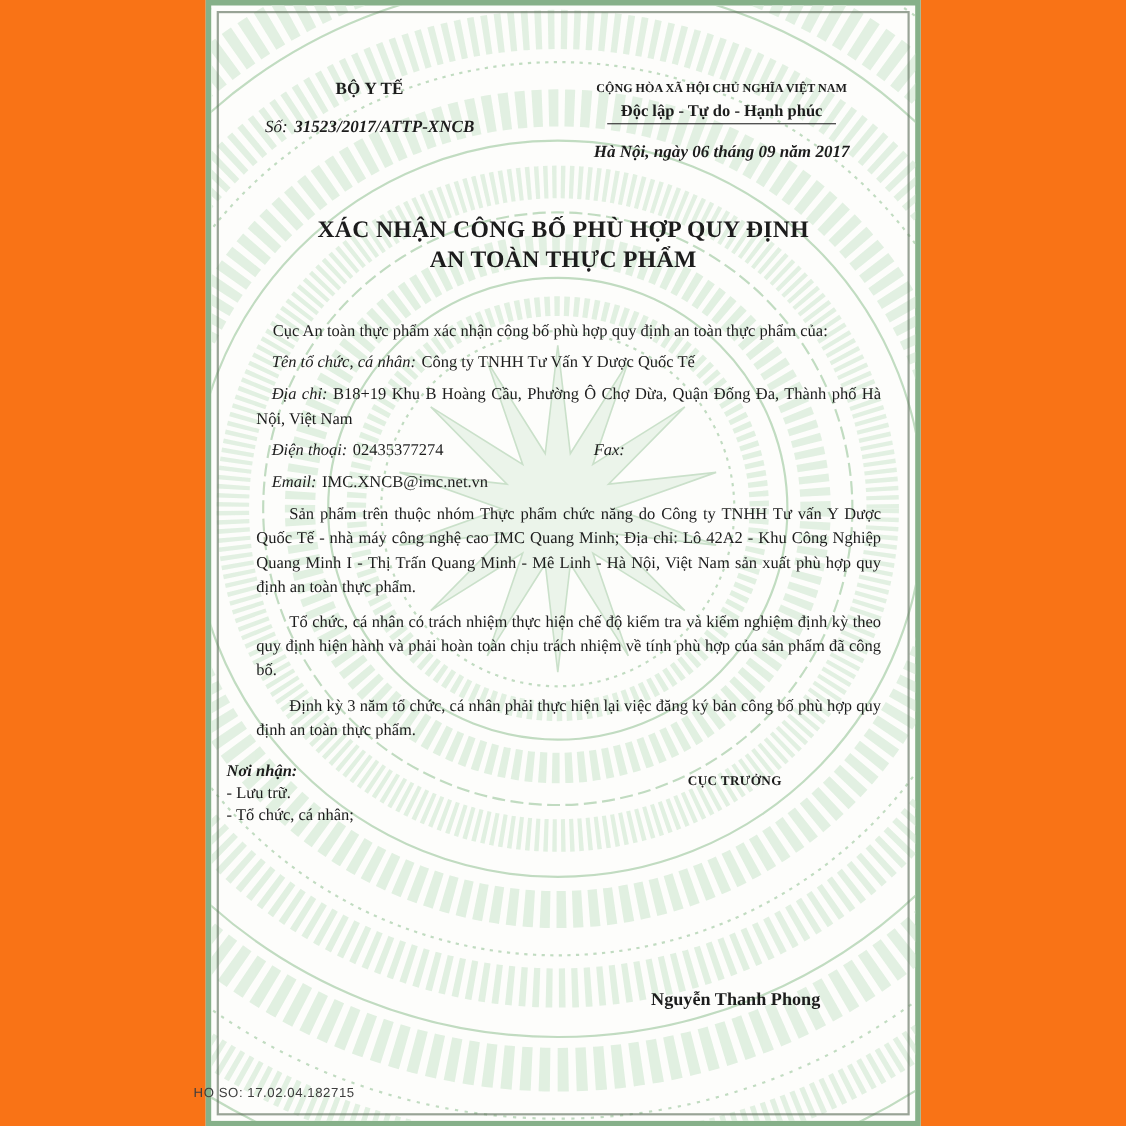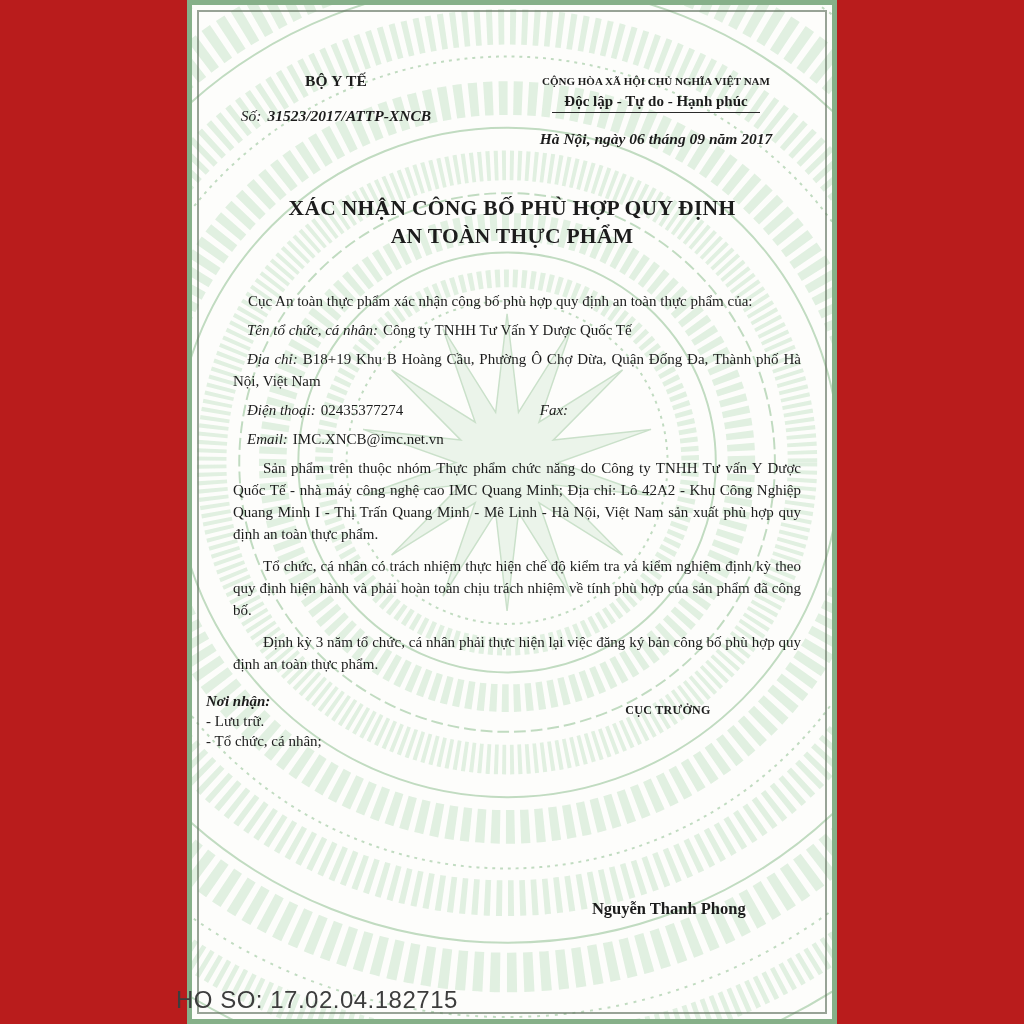--- a/index.html
+++ b/index.html
@@ -1,17 +1,17 @@
 <!DOCTYPE html>
 <html style="--border-green: #86b089; --border-line: #63735f; --text: #1c1c1c; --pattern-thin: #b7d6b7; --pattern-band: #ddeedd; --logo-green: #2f8f44; --logo-yellow: #f1cd2f;"><head>
 <meta charset="utf-8">
 <style>
   html,body { margin:0; padding:0; background:#ffffff; }
   .canvas {
-    position:relative; width:1024px; height:1024px; background:#b91c1c;
+    position:relative; width:1024px; height:1024px; background:#f97316;
     font-family:"Liberation Serif","DejaVu Serif",serif; color:var(--text,#1c1c1c);
     overflow:hidden;
   }
   .page {
     position:absolute; left:187px; top:0; width:650px; height:1024px;
     box-sizing:border-box; background:#fdfdfb;
     border:5px solid var(--border-green,#86b089);
   }
   .inner-line {
     position:absolute; inset:5px; border:2px solid var(--border-line,#63735f);
@@ -50,21 +50,21 @@
   .footer-row { display:flex; margin-top:16px; padding:0 10px 0 14px; font-size:15px; }
   .recipients { width:50%; line-height:20px; }
   .recipients-heading { font-weight:bold; font-style:italic; }
   .signer { width:50%; text-align:center; }
   .signer-title { font-weight:bold; font-size:12px; letter-spacing:.3px; margin-top:12px; }
   .signer-name { position:absolute; left:50%; width:49%; top:828px; text-align:center; font-weight:bold; font-size:16.5px; }
 
   .hoso {
     position:absolute; left:-16px; top:981px; z-index:3;
     font-family:"Liberation Sans","DejaVu Sans",sans-serif;
-    font-size:24px; color:#3d3d3d; letter-spacing:.5px;
+    font-size:12px; color:#3d3d3d; letter-spacing:.5px;
   }
 </style>
 </head>
 <body>
 
 <div class="canvas">
   <div class="page">
 
     <svg class="pattern" viewBox="0 0 650 1024" preserveAspectRatio="none" aria-hidden="true">
       <g fill="none" stroke="#b7d6b7" opacity="0.85">

